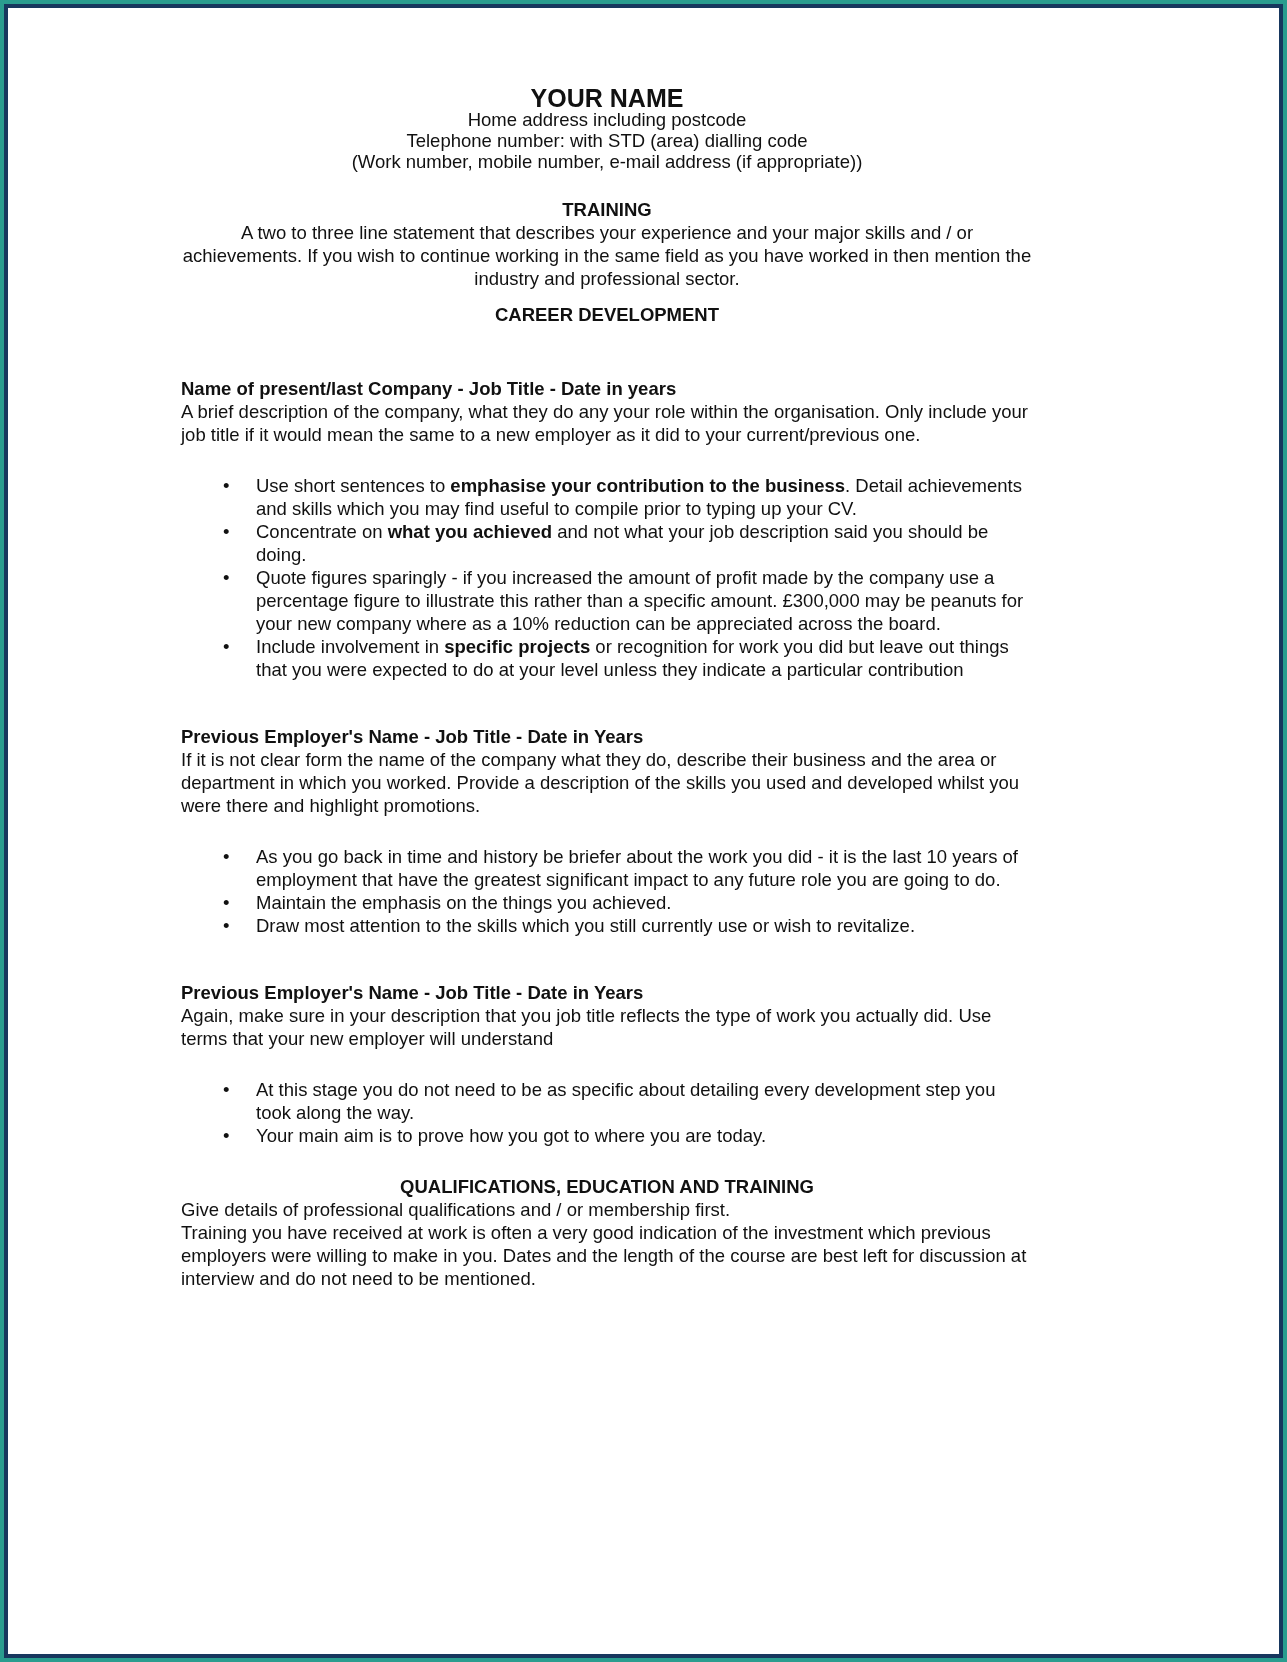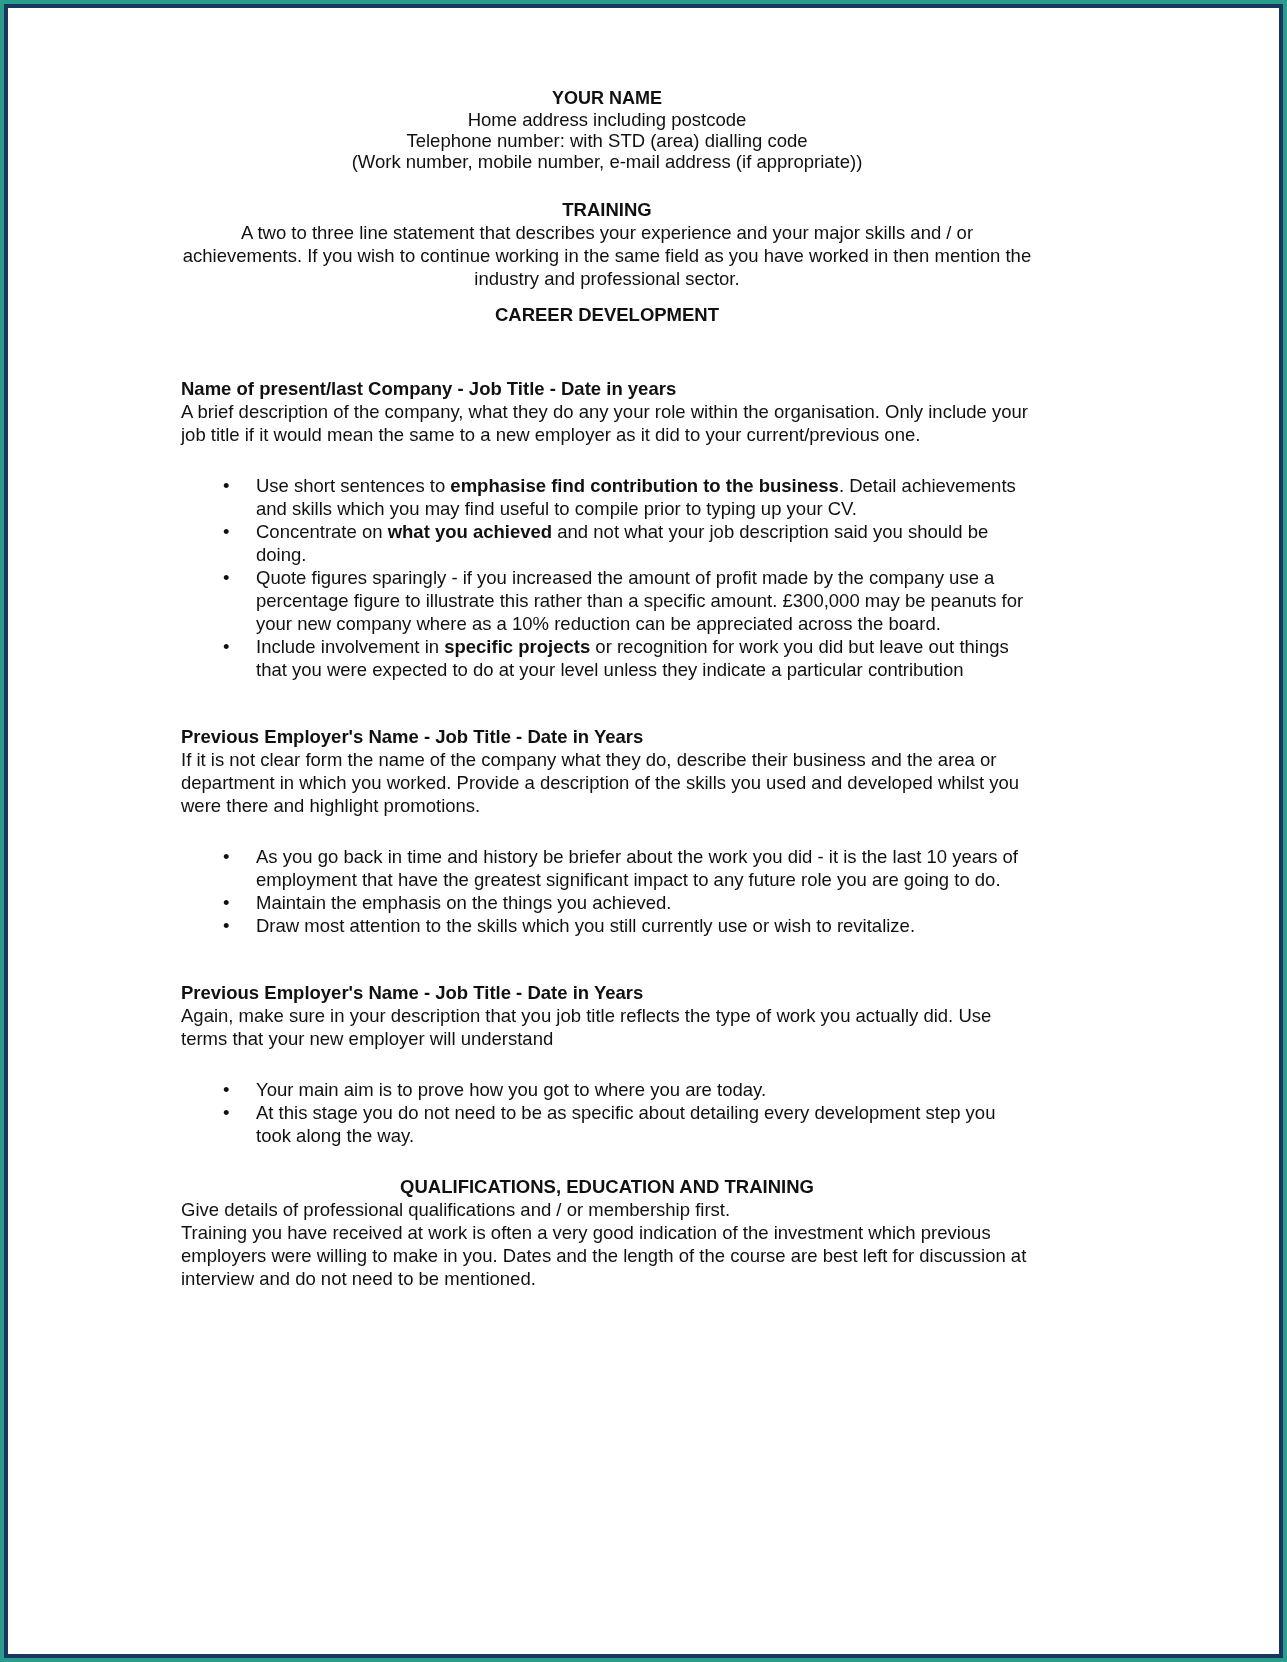--- a/index.html
+++ b/index.html
@@ -32,21 +32,21 @@
     font-size: 18.5px;
     line-height: 23px;
     color: #111111;
   }
   .header {
     text-align: center;
     line-height: 21px;
   }
   .header .name {
     font-weight: 700;
-    font-size: 18px;
+    font-size: 25px;
   }
   p { margin: 0; }
   .center { text-align: center; }
   .heading-center {
     font-weight: 700;
     text-align: center;
   }
   .summary-heading { margin-top: 26px; }
   .career-heading { margin-top: 13px; }
   .quals-heading { margin-top: 28px; }
@@ -87,39 +87,39 @@
       </div>
 
       <p class="heading-center summary-heading">TRAINING</p>
       <p class="center">A two to three line statement that describes your experience and your major skills and / or achievements. If you wish to continue working in the same field as you have worked in then mention the industry and professional sector.</p>
 
       <p class="heading-center career-heading">CAREER DEVELOPMENT</p>
 
       <p class="section-title first">Name of present/last Company - Job Title - Date in years</p>
       <p>A brief description of the company, what they do any your role within the organisation. Only include your job title if it would mean the same to a new employer as it did to your current/previous one.</p>
       <ul class="bullets">
-          <li><span>Use short sentences to </span><span style="font-weight: 700;">emphasise find contribution to the business</span><span>. Detail achievements and skills which you may find useful to compile prior to typing up your CV.</span></li>
+          <li><span>Use short sentences to </span><span style="font-weight: 700;">emphasise your contribution to the business</span><span>. Detail achievements and skills which you may find useful to compile prior to typing up your CV.</span></li>
           <li><span>Concentrate on </span><span style="font-weight: 700;">what you achieved</span><span> and not what your job description said you should be doing.</span></li>
           <li><span>Quote figures sparingly - if you increased the amount of profit made by the company use a percentage figure to illustrate this rather than a specific amount. £300,000 may be peanuts for your new company where as a 10% reduction can be appreciated across the board.</span></li>
           <li><span>Include involvement in </span><span style="font-weight: 700;">specific projects</span><span> or recognition for work you did but leave out things that you were expected to do at your level unless they indicate a particular contribution</span></li>
         </ul>
 
       <p class="section-title">Previous Employer's Name - Job Title - Date in Years</p>
       <p>If it is not clear form the name of the company what they do, describe their business and the area or department in which you worked. Provide a description of the skills you used and developed whilst you were there and highlight promotions.</p>
       <ul class="bullets">
           <li><span>As you go back in time and history be briefer about the work you did - it is the last 10 years of employment that have the greatest significant impact to any future role you are going to do.</span></li>
           <li><span>Maintain the emphasis on the things you achieved.</span></li>
           <li><span>Draw most attention to the skills which you still currently use or wish to revitalize.</span></li>
         </ul>
 
       <p class="section-title">Previous Employer's Name - Job Title - Date in Years</p>
       <p>Again, make sure in your description that you job title reflects the type of work you actually did. Use terms that your new employer will understand</p>
       <ul class="bullets">
+          <li><span>At this stage you do not need to be as specific about detailing every development step you took along the way.</span></li>
           <li><span>Your main aim is to prove how you got to where you are today.</span></li>
-          <li><span>At this stage you do not need to be as specific about detailing every development step you took along the way.</span></li>
         </ul>
 
       <p class="heading-center quals-heading">QUALIFICATIONS, EDUCATION AND TRAINING</p>
 
       <p class="para-gap">Give details of professional qualifications and / or membership first.</p>
       <p class="para-gap">Training you have received at work is often a very good indication of the investment which previous employers were willing to make in you. Dates and the length of the course are best left for discussion at interview and do not need to be mentioned.</p>
 
     </div>
   </div>
 </div>

